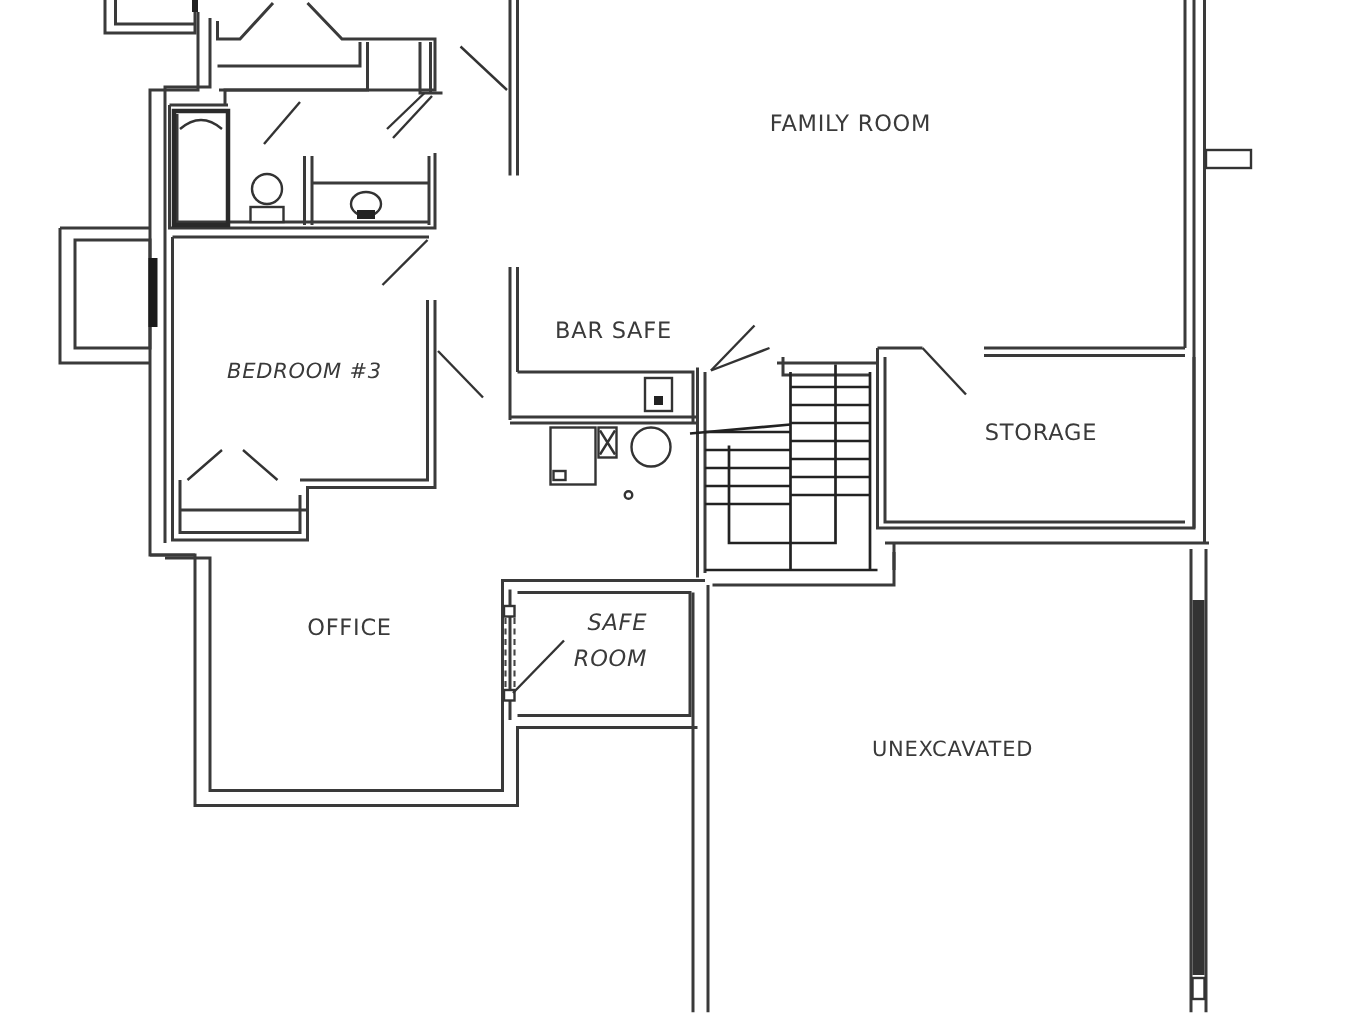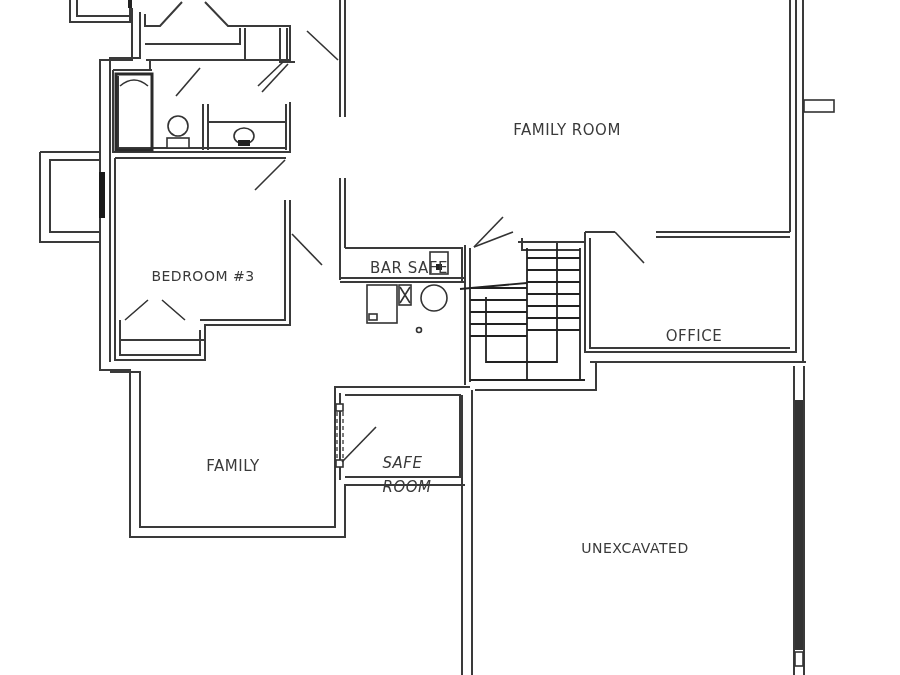--- a/index.html
+++ b/index.html
@@ -12,24 +12,23 @@
     .dash { fill: none; stroke: #444; stroke-width: 1.4; stroke-dasharray: 4 3; }
     .stair { fill: none; stroke: #222; stroke-width: 1.8; }
     .label {
       position: absolute;
       font-family: "DejaVu Sans", sans-serif;
       font-size: 15px;
       letter-spacing: 0.5px;
       color: #3a3a3a;
       white-space: nowrap;
       line-height: 20px;
-      text-align: left;
+      text-align: right;
       transform: translate(-50%, -50%);
       font-weight: normal;
-      margin-top: 48px;
     }
     .label.small { font-size: 14px; }
     .label.multiline { white-space: pre; line-height: 24px; }
   </style>
 </head>
 <body>
 
 <svg id="plan" viewBox="0 0 900 675" xmlns="http://www.w3.org/2000/svg">
 
   <g>
@@ -137,18 +136,18 @@
     <rect class="fixture" x="795" y="652" width="8" height="14"></rect>
   </g>
 
   <g>
     <path class="wall" d="M462 395 V675 M472 390 V675"></path>
   </g>
 </svg>
 
 <div class="label" style="left:567px; top:82px;">FAMILY ROOM</div>
 <div class="label" style="left:409px; top:220px;">BAR SAFE</div>
-<div class="label small" style="left:203px; top:228px;">BEDROOM #3</div>
-<div class="label" style="left:694px; top:288px;">OFFICE</div>
-<div class="label" style="left:233px; top:418px;">FAMILY</div>
+<div class="label small" style="left:203px; top:248px;font-style:italic;">BEDROOM #3</div>
+<div class="label" style="left:694px; top:288px;">STORAGE</div>
+<div class="label" style="left:233px; top:418px;">OFFICE</div>
 <div class="label multiline" style="left:407px; top:427px;font-style:italic;">SAFE
 ROOM</div>
 <div class="label small" style="left:635px; top:500px;">UNEXCAVATED</div>
 
 </body></html>

